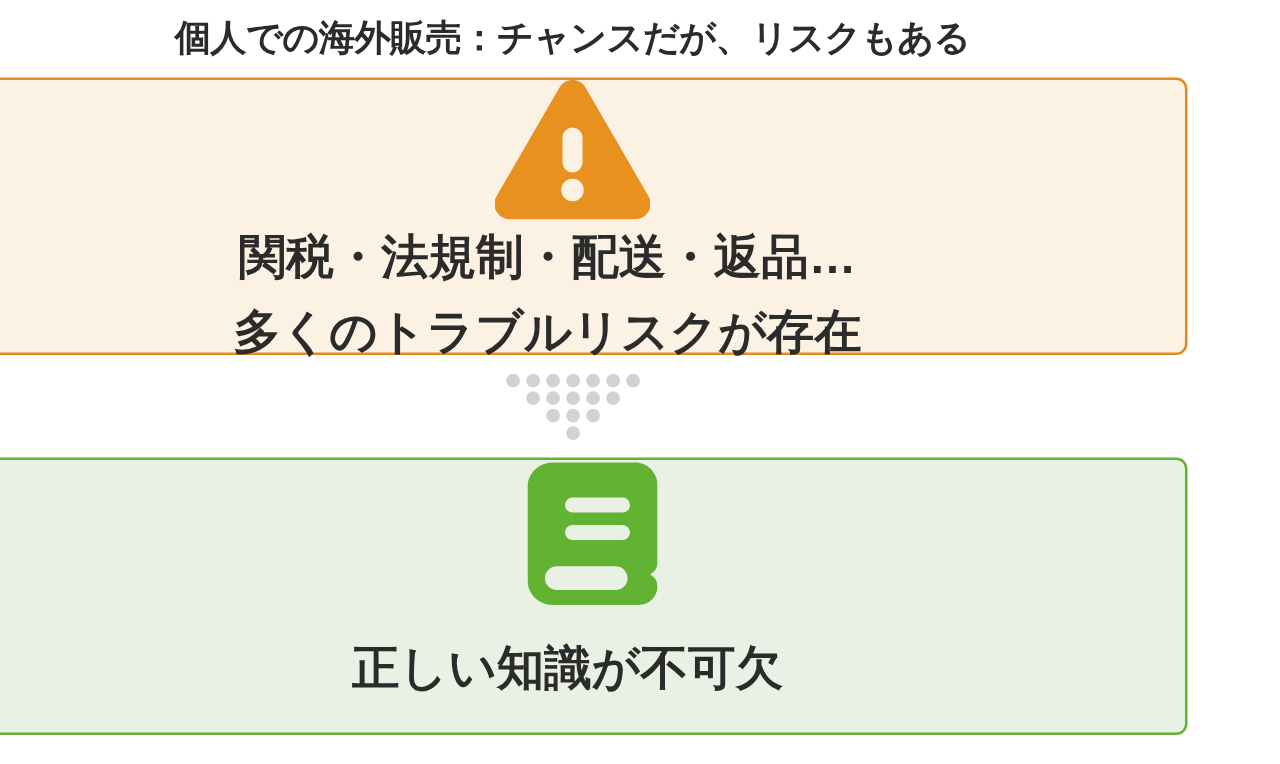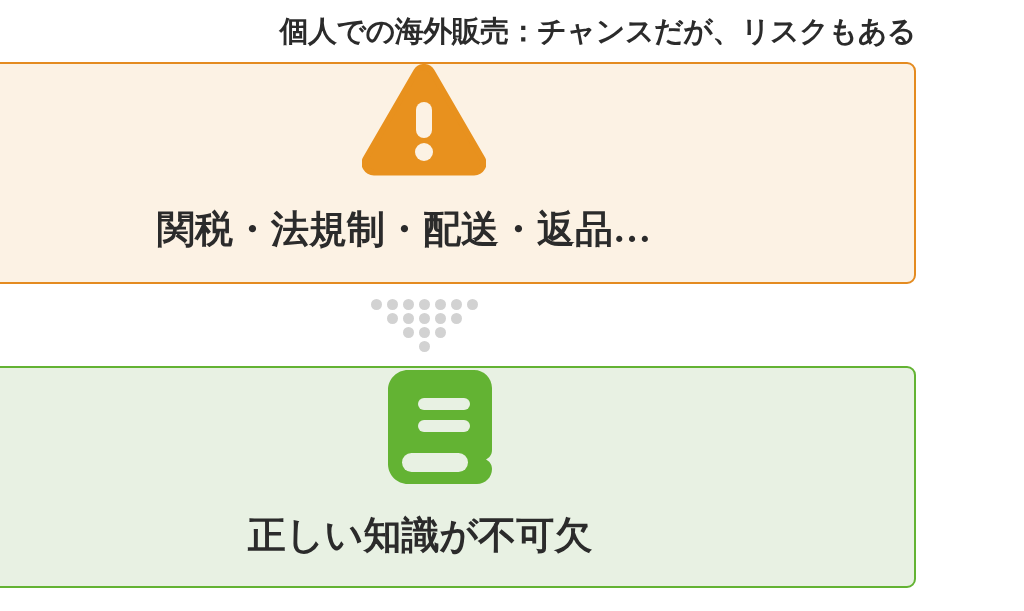--- a/index.html
+++ b/index.html
@@ -14,23 +14,22 @@
     overflow: hidden;
     position: relative;
   }
 
   .page {
     width: 916px;
     height: 611px;
     box-sizing: border-box;
     display: flex;
     flex-direction: column;
-    align-items: flex-end;
+    align-items: center;
     background: #ffffff;
-    font-family: Liberation Serif, serif;
   }
 
   
   .page-title {
     margin: 0;
     padding-top: 14px;
     font-size: 29px;
     font-weight: bold;
     line-height: 1.2;
     color: #2b2b2b;
@@ -132,20 +131,21 @@
         <svg class="icon-svg" width="124" height="112" viewBox="0 0 124 112" aria-hidden="true">
           <path d="M54.2 7.6 L3.8 94.5 c-3.6 6.2 0.9 13.9 8.1 13.9 h100.2 c7.2 0 11.7-7.7 8.1-13.9 L69.8 7.6 c-3.6-6.2-12.0-6.2-15.6 0 Z" fill="#e8911e" stroke="#e8911e" stroke-width="6" stroke-linejoin="round"></path>
           <rect x="54" y="38" width="16" height="36" rx="8" fill="#fcf2e4"></rect>
           <circle cx="62" cy="88" r="9" fill="#fcf2e4"></circle>
         </svg>
       </span>
     </div>
 
     <div class="card-text">
       <div class="line">関税・法規制・配送・返品…</div>
+      <div class="line">多くのトラブルリスクが存在</div>
     </div>
   </div>
 
   <div class="connector">
     <div class="dot-row">
       <span class="dot"></span>
       <span class="dot"></span>
       <span class="dot"></span>
       <span class="dot"></span>
       <span class="dot"></span>

